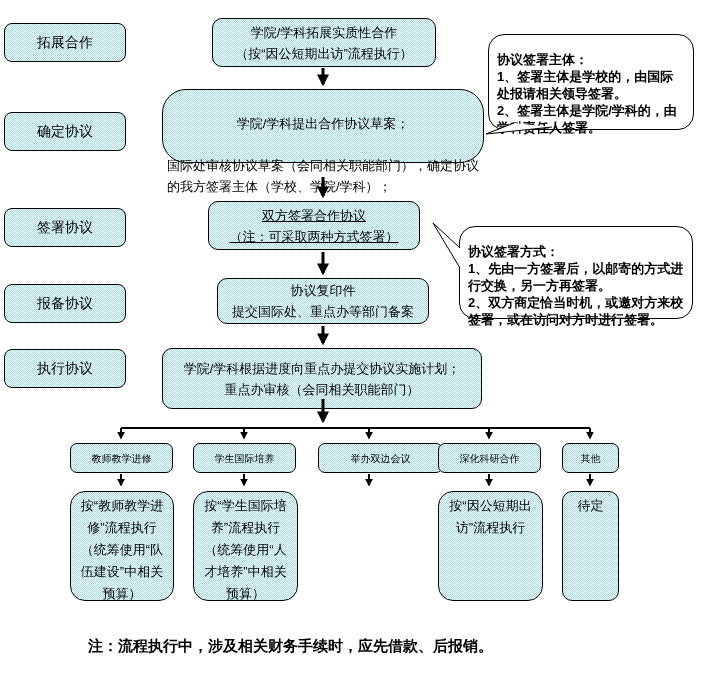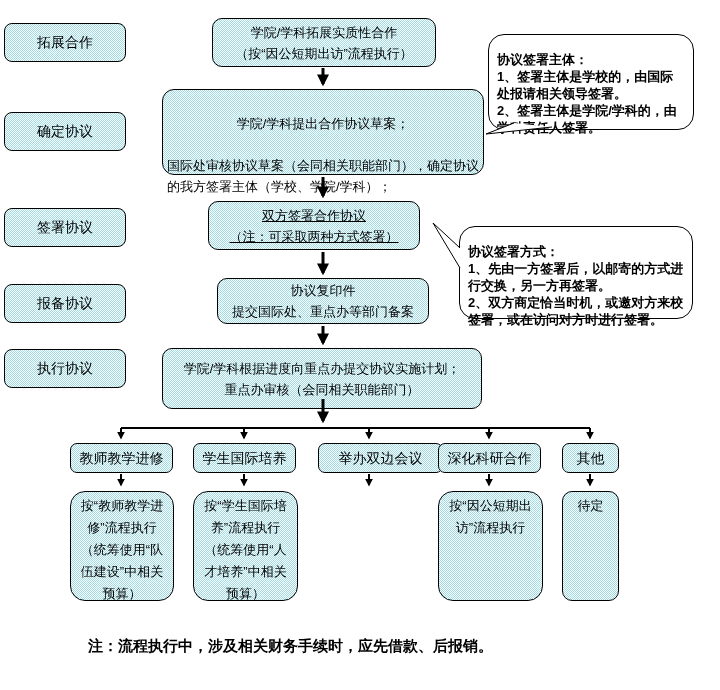--- a/index.html
+++ b/index.html
@@ -22,21 +22,21 @@
     text-align:center;font-size:13px;line-height:21px;white-space:pre-line;
   }
   
   .shadow{ }
   .shadow::before{
     content:"";position:absolute;z-index:-1;
     left:-5px;right:4px;top:4px;bottom:-5px;
     border:1px solid #000;border-radius:inherit;background:#fff;
   }
   .stage-label{left:4px;width:122px;height:39px;border-radius:8px;font-size:14px;text-align:right;}
-  .hdr{top:443px;height:30px;border-radius:7px;font-size:14px;}
+  .hdr{top:443px;height:30px;border-radius:7px;font-size:10px;}
   .detail{
     top:491px;height:110px;border-radius:15px;align-items:flex-start;
     padding:3px 6px;line-height:22px;
   }
   .callout{
     position:absolute;border:1px solid #000;border-radius:16px;background:#fff;
     box-sizing:border-box;padding:16px 8px;font-size:13px;font-weight:bold;line-height:17px;
     text-align:left;
   }
   .callout .c-line{display:block;}
@@ -56,21 +56,21 @@
 
   <div class="box fill shadow stage-label" style="top:23px;">拓展合作</div>
   <div class="box fill shadow stage-label" style="top:112px;">确定协议</div>
   <div class="box fill shadow stage-label" style="top:208px;">签署协议</div>
   <div class="box fill shadow stage-label" style="top:284px;">报备协议</div>
   <div class="box fill shadow" style="left:212px;top:18px;width:224px;height:49px;border-radius:10px;">学院/学科拓展实质性合作
 （按“因公短期出访”流程执行）</div>
 
   <div class="box fill shadow stage-label" style="top:349px;">执行协议</div>
 
-  <div class="box fill shadow" id="step2-box" style="left:162px;top:89px;width:322px;height:86px;border-radius:12px;">
+  <div class="box fill shadow" id="step2-box" style="left:162px;top:89px;width:322px;height:74px;border-radius:24px;">
     <span class="l-center">学院/学科提出合作协议草案；</span>
     <span class="l-left">国际处审核协议草案（会同相关职能部门），确定协议的我方签署主体（学校、学院/学科）；</span>
     <span class="l-center">学院/学科修改、确定合作协议</span>
   </div>
 
   <div class="box fill shadow" style="left:208px;top:201px;width:212px;height:49px;border-radius:10px;text-decoration:underline;">双方签署合作协议
 （注：可采取两种方式签署）</div>
 
   <div class="box fill shadow" style="left:217px;top:278px;width:212px;height:46px;border-radius:10px;">协议复印件
 提交国际处、重点办等部门备案</div>

